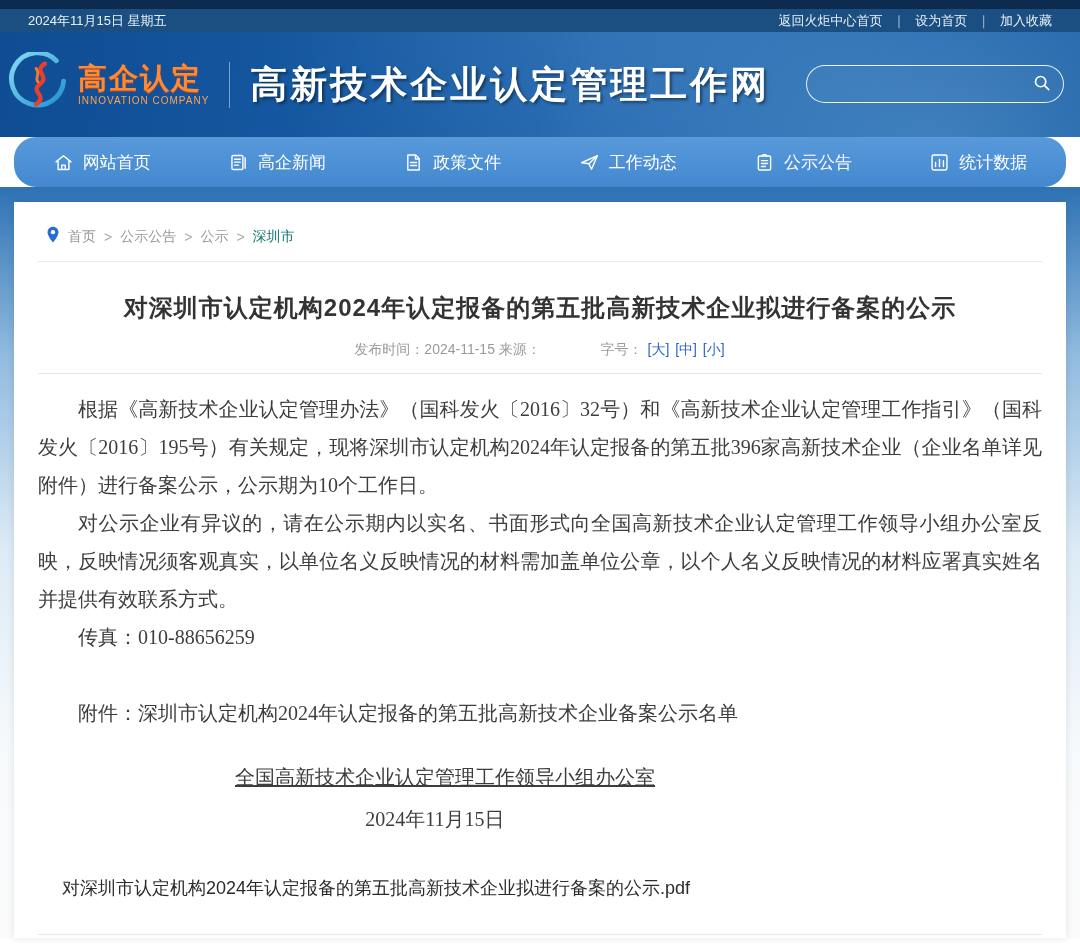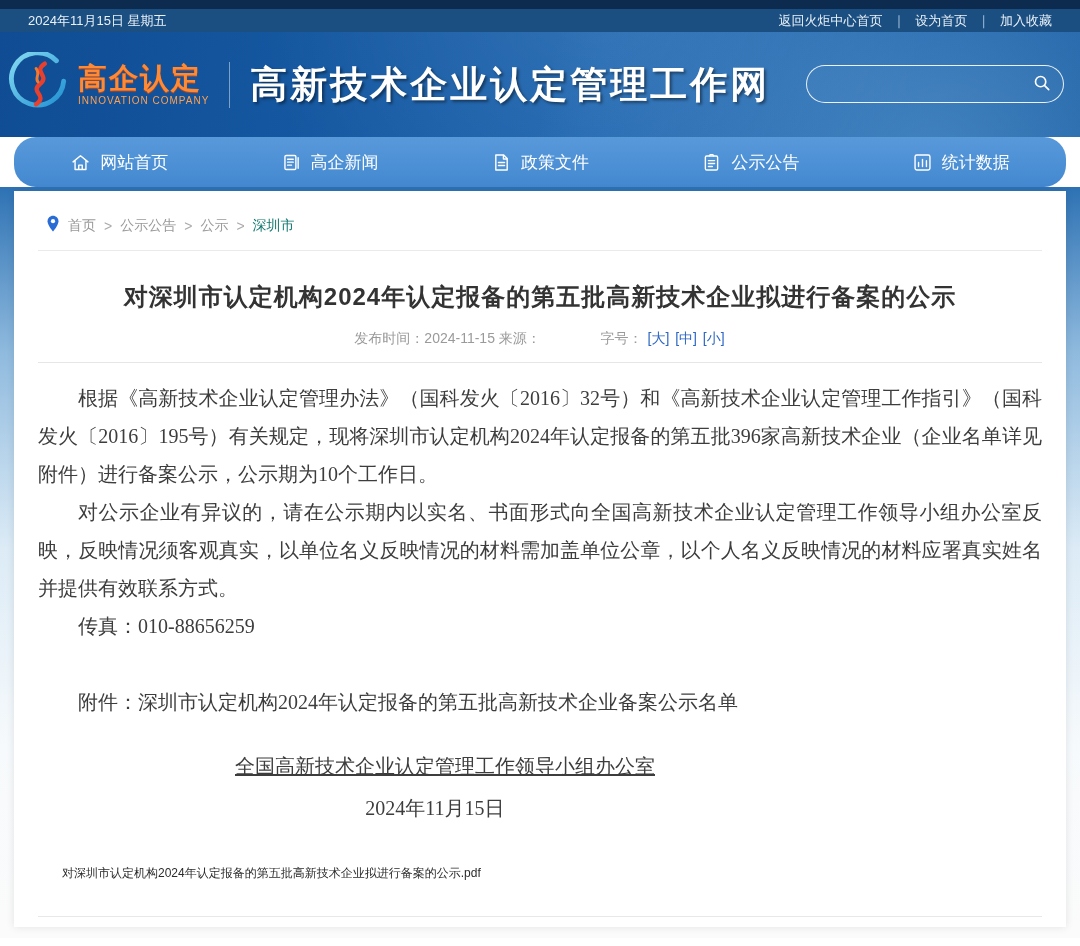--- a/index.html
+++ b/index.html
@@ -40,21 +40,21 @@
     display:flex; align-items:center; justify-content:center; cursor:pointer; }
 
   
   .nav { margin:0 14px; height:50px; display:flex;
     background:linear-gradient(180deg,#5899da,#4388d0);border-radius:22px; }
   .nav-item { flex:1; display:flex; align-items:center; justify-content:center;
     gap:9px; color:#fff; font-size:17px; cursor:pointer; }
   .nav-item svg { display:block; }
 
   
-  .page-bg { height:751px; padding-top:4px;
+  .page-bg { height:751px; padding-top:15px;
     background:linear-gradient(180deg,#2e72b4 0%,#8fbade 22%,#dcebf6 48%,#f7fafc 75%,#fbfbfb 100%); }
   .card { margin:0 14px; height:736px; background:#fff; padding:0 24px;
     box-shadow:0 0 8px rgba(0,0,0,.10); overflow:hidden; }
 
   .breadcrumb { display:flex; align-items:center; gap:8px; padding:24px 8px 14px 8px;
     font-size:14px; color:#999; border-bottom:1px solid #eaeaea; }
   .breadcrumb a { color:#999; text-decoration:none; cursor:pointer; }
   .breadcrumb a.active { color:#0f766e;font-family:Liberation Serif, serif; }
   .crumb-sep { color:#aaa; }
 
@@ -67,21 +67,21 @@
 
   .article-body { font-family:"Liberation Serif","DejaVu Serif",serif;
     font-size:20px; color:#3d3d3d; line-height:38px; margin-top:16px; text-align:justify; }
   .article-body p.indent { text-indent:2em; }
   .attachment-line { text-indent:2em; margin-top:38px; }
   .sign-block { text-align:center; padding-right:190px; margin-top:26px;text-decoration:underline; }
   .sign-date { text-align:center; padding-right:210px; margin-top:4px; }
 
   .pdf-link { display:inline-block; margin:38px 0 0 24px;
     font-family:"Liberation Sans","DejaVu Sans",sans-serif;
-    font-size:12px; color:#2b2b2b; text-decoration:none; cursor:pointer; }
+    font-size:18px; color:#2b2b2b; text-decoration:none; cursor:pointer; }
 
   .bottom-divider { border-top:1px solid #e8e8e8; margin-top:34px; }
 </style>
 </head>
 <body>
 
 <div class="topbar">
   <span>2024年11月15日 星期五</span>
   <span class="topbar-links">
     <a>返回火炬中心首页</a>
@@ -152,20 +152,29 @@
       <svg width="21" height="21" viewBox="0 0 24 24" fill="none" stroke="#fff" stroke-width="1.6" stroke-linecap="round" stroke-linejoin="round">
         <path d="M5.5 3.5h9l4 4v13h-13z"></path>
           <path d="M14.2 3.8V8h4M8.5 12h7M8.5 15.5h7"></path>
       </svg>
     </span>
     <span>政策文件</span>
   </div>
   <div class="nav-item">
     <span>
       <svg width="21" height="21" viewBox="0 0 24 24" fill="none" stroke="#fff" stroke-width="1.6" stroke-linecap="round" stroke-linejoin="round">
+        <path d="M3 12.3 21 4.2l-6.7 15.6-2.9-6.4z"></path>
+          <path d="M11.4 13.4 21 4.2"></path>
+      </svg>
+    </span>
+    <span>工作动态</span>
+  </div>
+  <div class="nav-item">
+    <span>
+      <svg width="21" height="21" viewBox="0 0 24 24" fill="none" stroke="#fff" stroke-width="1.6" stroke-linecap="round" stroke-linejoin="round">
         <rect x="5" y="4.5" width="14" height="16" rx="1.5"></rect>
         <path d="M9.5 4.5 10.5 3h3l1 1.5M8.5 9.8h7M8.5 13.2h7M8.5 16.6h4.5"></path>
       </svg>
     </span>
     <span>公示公告</span>
   </div>
   <div class="nav-item">
     <span>
       <svg width="21" height="21" viewBox="0 0 24 24" fill="none" stroke="#fff" stroke-width="1.6" stroke-linecap="round" stroke-linejoin="round">
         <rect x="3.5" y="3.5" width="17" height="17" rx="2"></rect>

